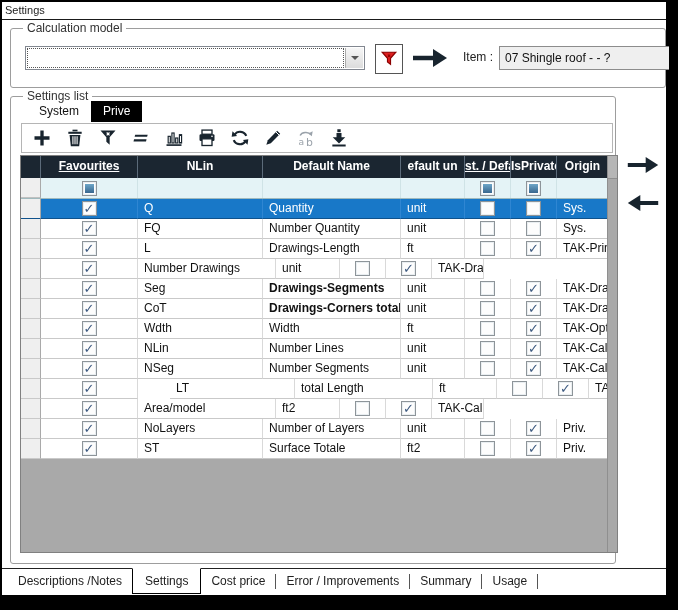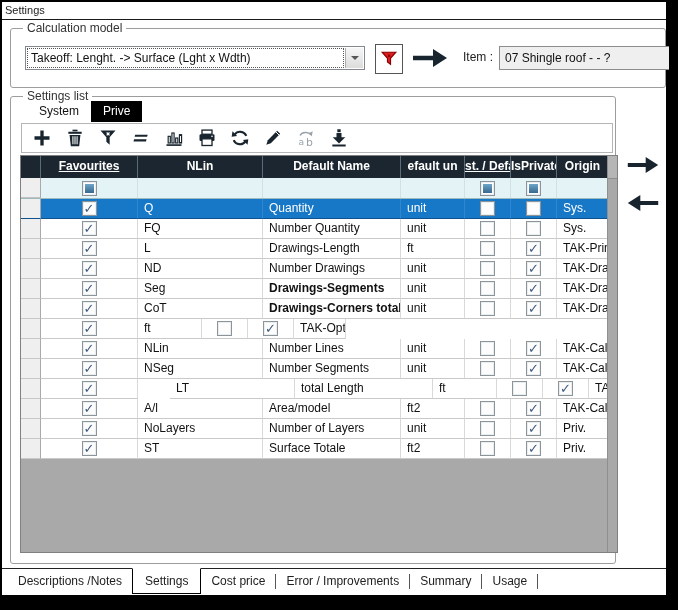--- a/index.html
+++ b/index.html
@@ -144,21 +144,20 @@
 
 <div class="window">
 
   <div class="titlebar">Settings</div>
 
   <div class="groupbox g-calc">
     <div class="glabel">Calculation model</div>
 
     <div class="combo">
       <div class="focusdots"></div>
-      <div class="cv">Takeoff: Lenght. -&gt; Surface (Lght x Wdth)</div>
       <div class="dd"></div>
     </div>
 
     <div class="toolbtn-red">
       <svg width="18" height="20" viewBox="0 0 24 24">
         <polygon points="3,3 21,3 14,11 14,19 10,16 10,11" fill="#e02020" stroke="#8a0000" stroke-width="1.6"></polygon>
         <path d="M10.6 6.2l3 3m0-3l-3 3" stroke="#8a0000" stroke-width="1.4"></path>
       </svg>
     </div>
 
@@ -332,21 +331,20 @@
             <div class="gcell cbcell" style="width: 46px;">
               <div class="cb checked"></div>
             </div>
             <div class="gcell " style="width: 52px;">TAK-Prin</div>
           </div>
           <div class="grow gdata">
             <div class="gcell rowhdr" style="width: 20px;"></div>
             <div class="gcell cbcell" style="width: 97px;">
               <div class="cb checked"></div>
             </div>
-            <div class="gcell " style="width: 125px;">ND</div>
             <div class="gcell " style="width: 138px;">Number Drawings</div>
             <div class="gcell " style="width: 64px;">unit</div>
             <div class="gcell cbcell" style="width: 46px;">
               <div class="cb"></div>
             </div>
             <div class="gcell cbcell" style="width: 46px;">
               <div class="cb checked"></div>
             </div>
             <div class="gcell " style="width: 52px;">TAK-Draw</div>
           </div>
@@ -380,20 +378,22 @@
             <div class="gcell cbcell" style="width: 46px;">
               <div class="cb checked"></div>
             </div>
             <div class="gcell " style="width: 52px;">TAK-Draw</div>
           </div>
           <div class="grow gdata">
             <div class="gcell rowhdr" style="width: 20px;"></div>
             <div class="gcell cbcell" style="width: 97px;">
               <div class="cb checked"></div>
             </div>
+            <div class="gcell " style="width: 125px;">Wdth</div>
+            <div class="gcell " style="width: 138px;">Width</div>
             <div class="gcell " style="width: 64px;">ft</div>
             <div class="gcell cbcell" style="width: 46px;">
               <div class="cb"></div>
             </div>
             <div class="gcell cbcell" style="width: 46px;">
               <div class="cb checked"></div>
             </div>
             <div class="gcell " style="width: 52px;">TAK-Opti</div>
           </div>
           <div class="grow gdata">
@@ -442,21 +442,20 @@
             <div class="gcell cbcell" style="width: 46px;">
               <div class="cb checked"></div>
             </div>
             <div class="gcell " style="width: 52px;">TAK-Calc</div>
           </div>
           <div class="grow gdata">
             <div class="gcell rowhdr" style="width: 20px;"></div>
             <div class="gcell cbcell" style="width: 97px;">
               <div class="cb checked"></div>
             </div>
-            <div class="gcell " style="width: 125px;">A/l</div>
             <div class="gcell " style="width: 138px;">Area/model</div>
             <div class="gcell " style="width: 64px;">ft2</div>
             <div class="gcell cbcell" style="width: 46px;">
               <div class="cb"></div>
             </div>
             <div class="gcell cbcell" style="width: 46px;">
               <div class="cb checked"></div>
             </div>
             <div class="gcell " style="width: 52px;">TAK-Calc</div>
           </div>

